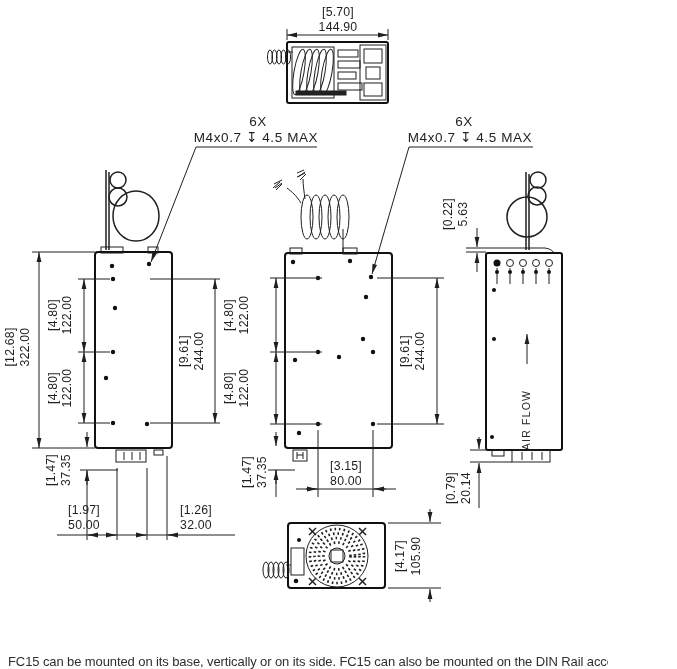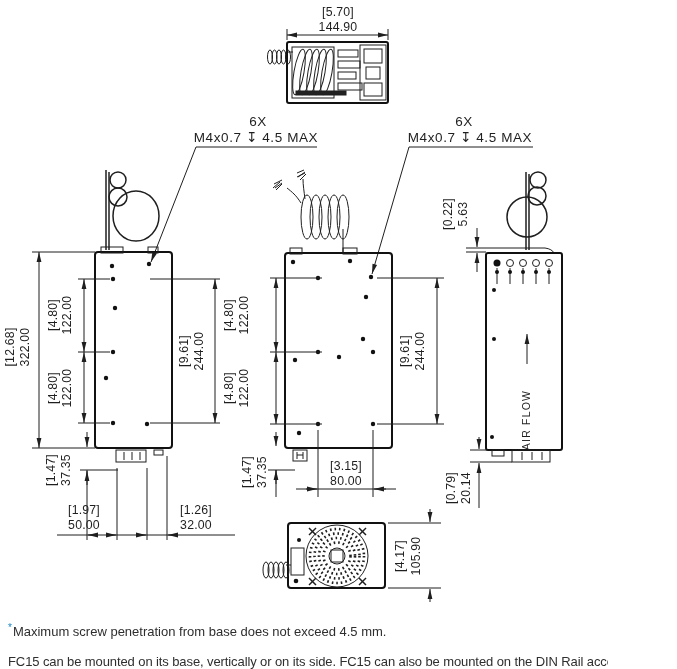--- a/index.html
+++ b/index.html
@@ -315,15 +315,14 @@
 
     <line class="t1" x1="388" y1="523" x2="441" y2="523"></line>
     <line class="t1" x1="388" y1="588" x2="441" y2="588"></line>
     <line class="t1" x1="430" y1="509" x2="430" y2="522" marker-end="url(#ar)"></line>
     <line class="t1" x1="430" y1="602" x2="430" y2="589" marker-end="url(#ar)"></line>
     <text class="dim" transform="rotate(-90 404 556)" x="404" y="556" text-anchor="middle">[4.17]</text>
     <text class="dim" transform="rotate(-90 420 556)" x="420" y="556" text-anchor="middle">105.90</text>
   </g>
 </svg>
 
-  <p class="note note1"><sup class="star">*</sup><span>Maximum screw penetration from base does not exceed 4.5 mm.</span></p>
   <p class="note note2"><span>FC15 can be mounted on its base, vertically or on its side. FC15 can also be mounted on the DIN Rail accessory (Z744).</span></p>
 </div>
 
 </body></html>

